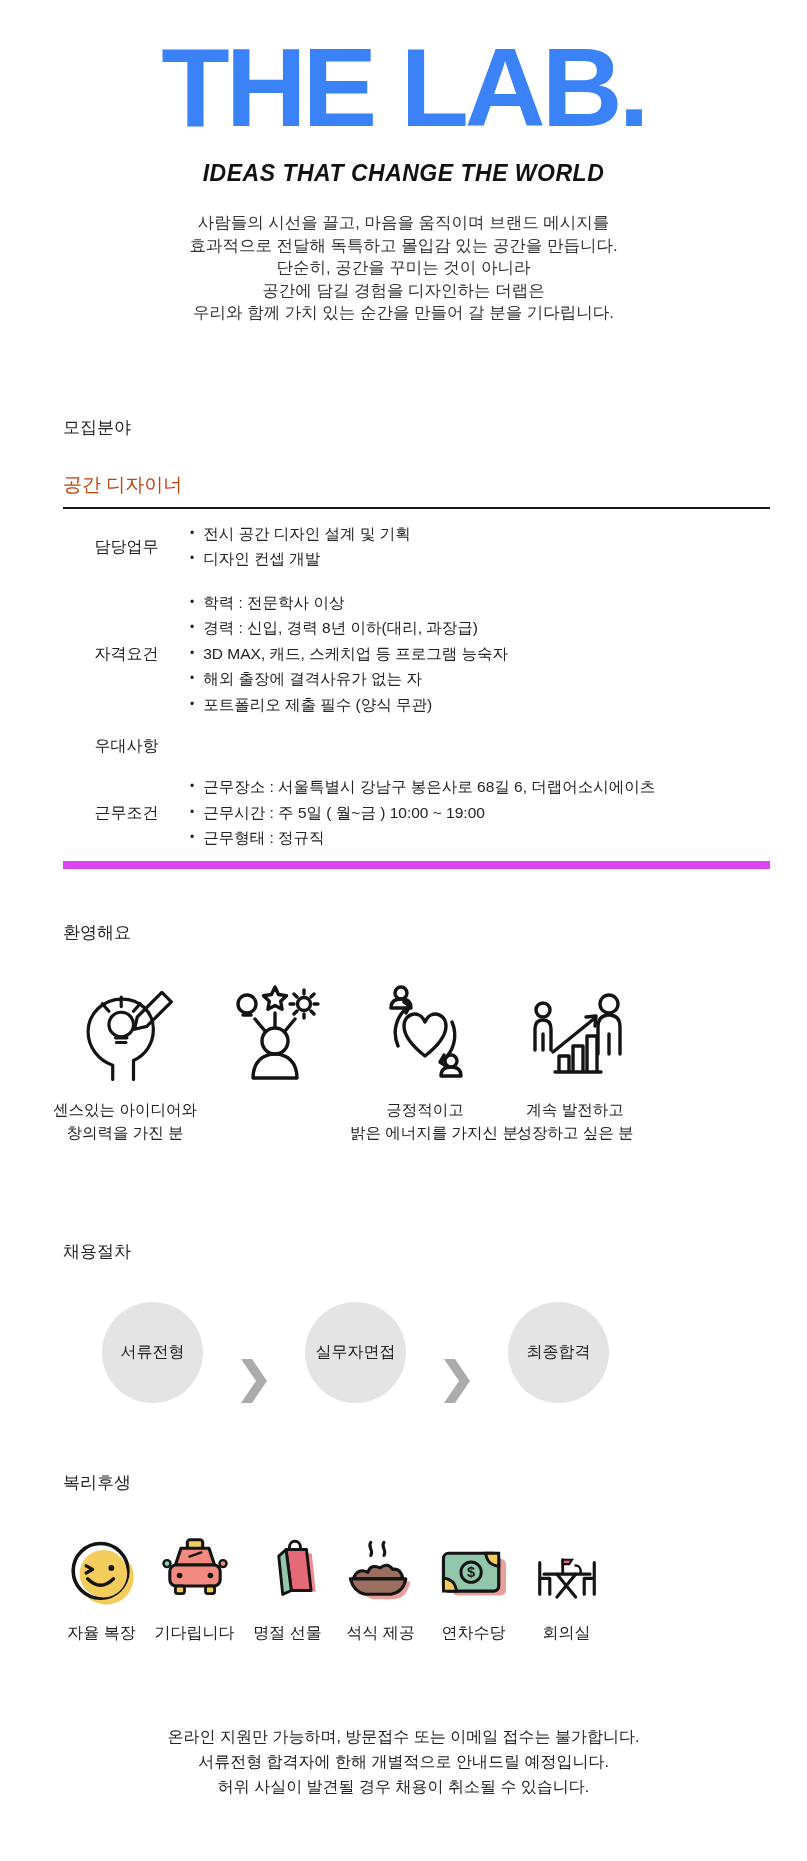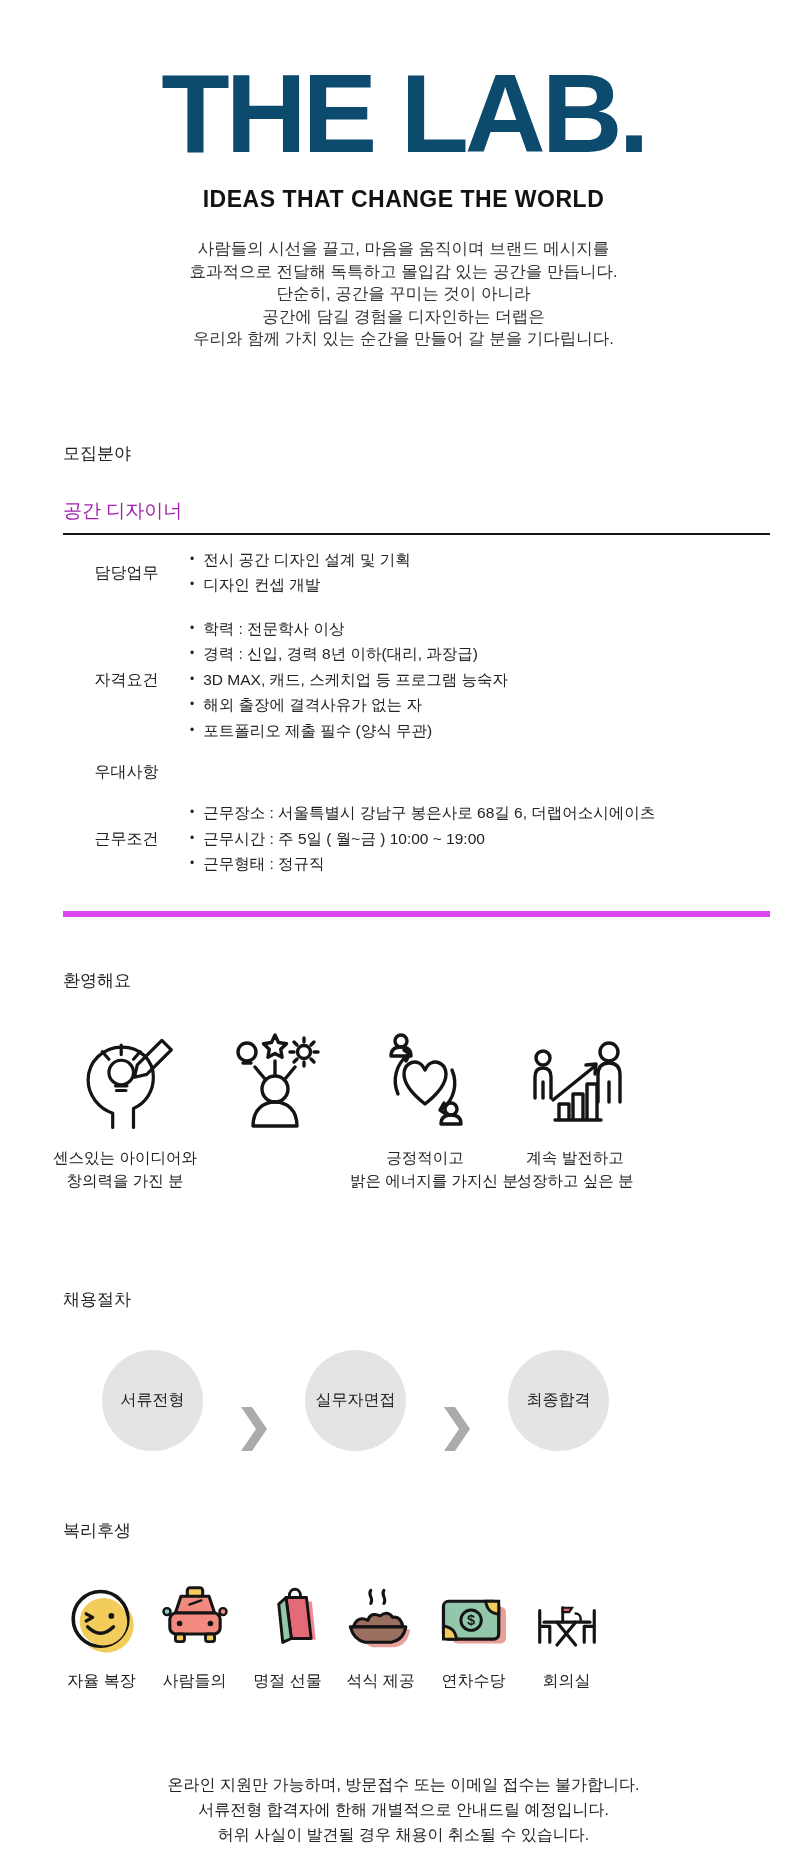--- a/index.html
+++ b/index.html
@@ -1,30 +1,30 @@
 <!DOCTYPE html>
 <html><head>
 <meta charset="utf-8">
 <style>
   * { box-sizing: border-box; margin: 0; padding: 0; }
   html,body { background:#ffffff; }
   body { font-family:"Liberation Sans","DejaVu Sans",sans-serif; color:#1e1e1e; }
   .page { width:807px; height:1861px; margin:0 auto; background:#fff; overflow:hidden; position:relative; }
 
   
-  .logo { text-align:center; padding-top:48px; font-size:112px; line-height:1.18; font-weight:900; letter-spacing:-4px; color:#0c4a6e; }
-  .tagline { text-align:center; font-size:23px; font-weight:800; letter-spacing:0.5px; margin-top:6px; color:#121212; }
+  .logo { text-align:center; padding-top:22px; font-size:112px; line-height:1.18; font-weight:900; letter-spacing:-4px; color:#3b82f6; }
+  .tagline { text-align:center; font-size:23px; font-weight:800; letter-spacing:0.5px; margin-top:6px; color:#121212;font-style:italic; }
   .intro { text-align:center; margin-top:24px; font-size:16.5px; line-height:22.5px; color:#333; }
 
   
   .section { margin-left:63px; margin-right:37px; width:707px; }
   .section-heading { font-size:17px; color:#222; font-weight:400; }
   .recruit { margin-top:92px; }
-  .job-title { font-size:19px; margin-top:33px; padding-bottom:9px; border-bottom:2px solid #161616; color:#a21caf; }
-  .job-table { border-bottom:6px solid #d946ef; padding:4px 0 24px 0; }
+  .job-title { font-size:19px; margin-top:33px; padding-bottom:9px; border-bottom:2px solid #161616; color:#c2410c; }
+  .job-table { border-bottom:8px solid #d946ef; padding:4px 0 0 0; }
   .job-row { display:flex; padding:9px 0; }
   .job-label { width:127px; text-align:center; align-self:center; font-size:16px; color:#222; flex:none; }
   .job-items { flex:1; list-style:none; }
   .job-items li { font-size:15.5px; line-height:24.5px; color:#222; }
   .job-items li::before { content:"•"; font-size:12px; margin-right:9px; position:relative; top:-2px; }
 
   
   .welcome { margin-top:52px; }
   .welcome-row { display:flex; margin-top:36px; margin-left:-13px; width:600px; }
   .welcome-item { width:150px; text-align:center; }
@@ -223,21 +223,21 @@
             <rect x="39" y="4" width="22" height="13" rx="4" fill="#f2cd5c" stroke="#141414" stroke-width="4.4"></rect>
             <path d="M30,16 H70 L78,40 H22 Z" fill="#f28a7f" stroke="#141414" stroke-width="4.4" stroke-linejoin="round"></path>
             <path d="M42,28 l17,-6" stroke="#141414" stroke-width="3.4" stroke-linecap="round"></path>
             <rect x="14" y="40" width="72" height="30" rx="9" fill="#f28a7f" stroke="#141414" stroke-width="4.4"></rect>
             <circle cx="28" cy="55" r="4" fill="#141414"></circle>
             <circle cx="72" cy="55" r="4" fill="#141414"></circle>
             <rect x="22" y="70" width="13" height="11" rx="3.5" fill="#f2cd5c" stroke="#141414" stroke-width="4"></rect>
             <rect x="65" y="70" width="13" height="11" rx="3.5" fill="#f2cd5c" stroke="#141414" stroke-width="4"></rect>
           </svg>
         </div>
-        <div class="benefit-label">사람들의</div>
+        <div class="benefit-label">기다립니다</div>
       </div>
 
       <div class="benefit-item">
         <div class="benefit-icon">
           <svg width="66" height="80" viewBox="0 0 100 110">
             <path d="M56,30 H86 L92,88 H62 Z" fill="#ef8a90"></path>
             <path class="th" d="M52,22 c0,-14 17,-14 17,0"></path>
             <path d="M47,24 H78 L85,86 H55 Z" fill="#e56a77" stroke="#141414" stroke-width="4.4" stroke-linejoin="round"></path>
             <path d="M47,24 L36,34 L42,92 L55,86 Z" fill="#93c7ab" stroke="#141414" stroke-width="4.4" stroke-linejoin="round"></path>
           </svg>

